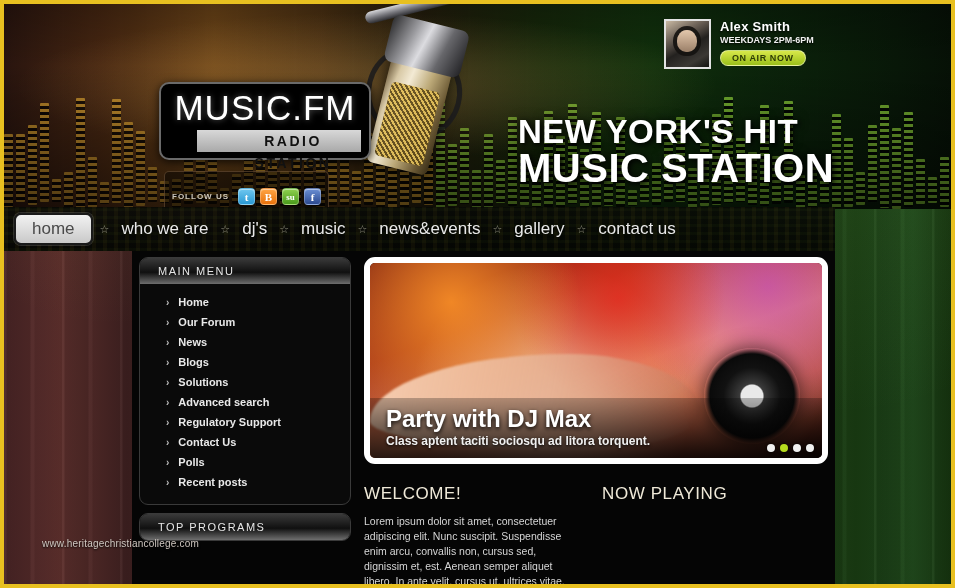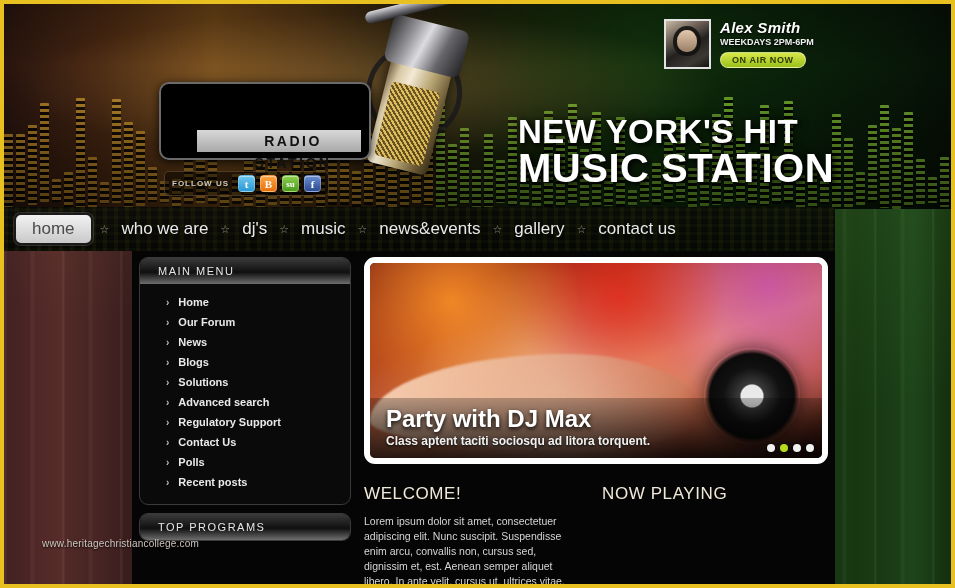--- a/index.html
+++ b/index.html
@@ -142,21 +142,21 @@
     width: 164px; height: 22px;
     background: linear-gradient(#d8d8d8, #a9a9a9);
     color: #111;
     font-size: 14px; font-weight: bold; letter-spacing: 2.5px;
     text-align: center; line-height: 22px; padding-left: 28px;
   }
 
   .follow {
     position: absolute; left: 160px; top: 167px;
     display: flex; align-items: center; gap: 5px;
-    padding: 3px 7px;
+    padding: 16px 7px;
     border: 1px solid rgba(120,90,60,0.55);
     border-radius: 5px;
     background: rgba(0,0,0,0.45);
   }
   .follow-label {
     color: #cfc8bb; font-size: 8px; font-weight: bold;
     letter-spacing: 1px; margin-right: 4px;
   }
   .soc {
     width: 17px; height: 17px; border-radius: 4px;
@@ -196,22 +196,22 @@
     position: relative; overflow: hidden;
   }
   .dj-photo::after {
     content: "";
     position: absolute; left: 11px; top: 9px;
     width: 20px; height: 22px;
     border-radius: 50% 50% 45% 45%;
     background: linear-gradient(#e4c8ad, #9a7f68);
     box-shadow: 0 0 0 4px rgba(20,18,16,0.9);
   }
-  .dj-name { color: #fff; font-size: 15px; font-weight: bold; letter-spacing: .3px;
-    text-shadow: 0 1px 2px rgba(0,0,0,.9); font-style: italic; }
+  .dj-name { color: #fff; font-size: 13px; font-weight: bold; letter-spacing: .3px;
+    text-shadow: 0 1px 2px rgba(0,0,0,.9); }
   .dj-time { color: #efefef; font-size: 9px; font-weight: bold; margin-top: 1px;
     text-shadow: 0 1px 2px rgba(0,0,0,.9); }
   .onair {
     margin-top: 5px;
     display: inline-block;
     padding: 2px 11px;
     border-radius: 11px;
     background: linear-gradient(#d8e84a, #9bc01a);
     color: #2d3a05;
     font-size: 9px; font-weight: bold; letter-spacing: .6px;
@@ -474,20 +474,21 @@
 
     <div class="mic">
       <div class="mic-ring"></div>
       <div class="mic-arm"></div>
       <div class="mic-body"></div>
       <div class="mic-grille"></div>
       <div class="mic-top"></div>
     </div>
 
     <div class="logo">
+      <div class="logo-main">MUSIC.FM</div>
       <div class="logo-sub">RADIO STATION</div>
     </div>
 
     <div class="follow">
       <span class="follow-label">FOLLOW US</span>
       <span class="soc soc-tw">t</span>
       <span class="soc soc-bl">B</span>
       <span class="soc soc-su">su</span>
       <span class="soc soc-fb">f</span>
     </div>

